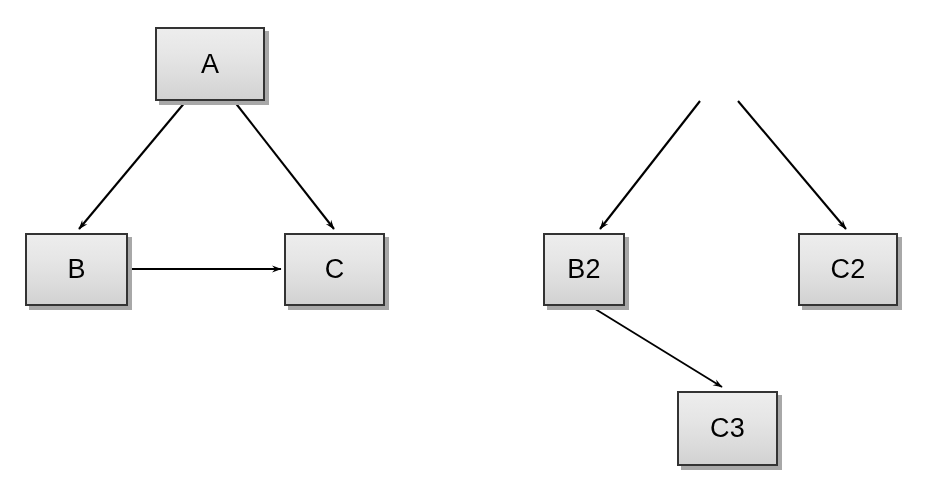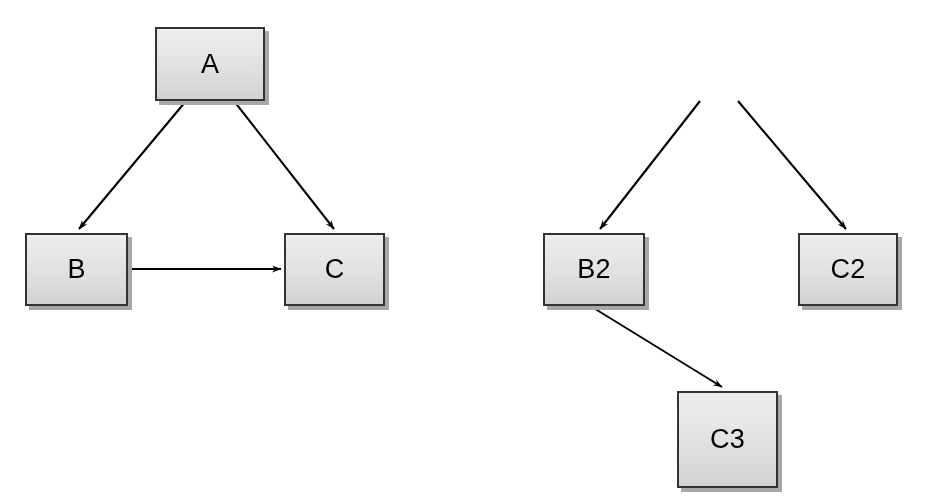--- a/index.html
+++ b/index.html
@@ -73,25 +73,25 @@
 
   <div class="node" style="left:25px; top:233px; width:103px; height:73px;">
     <span class="node-label">B</span>
   </div>
 
   <div class="node" style="left:284px; top:233px; width:101px; height:73px;">
     <span class="node-label">C</span>
   </div>
 
 
-  <div class="node" style="left:543px; top:233px; width:102px; height:73px;">
+  <div class="node" style="left:543px; top:233px; width:82px; height:73px;">
     <span class="node-label">B2</span>
   </div>
 
   <div class="node" style="left:798px; top:233px; width:100px; height:73px;text-align:right;">
     <span class="node-label">C2</span>
   </div>
 
-  <div class="node" style="left:677px; top:391px; width:101px; height:97px;">
+  <div class="node" style="left:677px; top:391px; width:101px; height:75px;">
     <span class="node-label">C3</span>
   </div>
 
 </div>
 
 </body></html>

